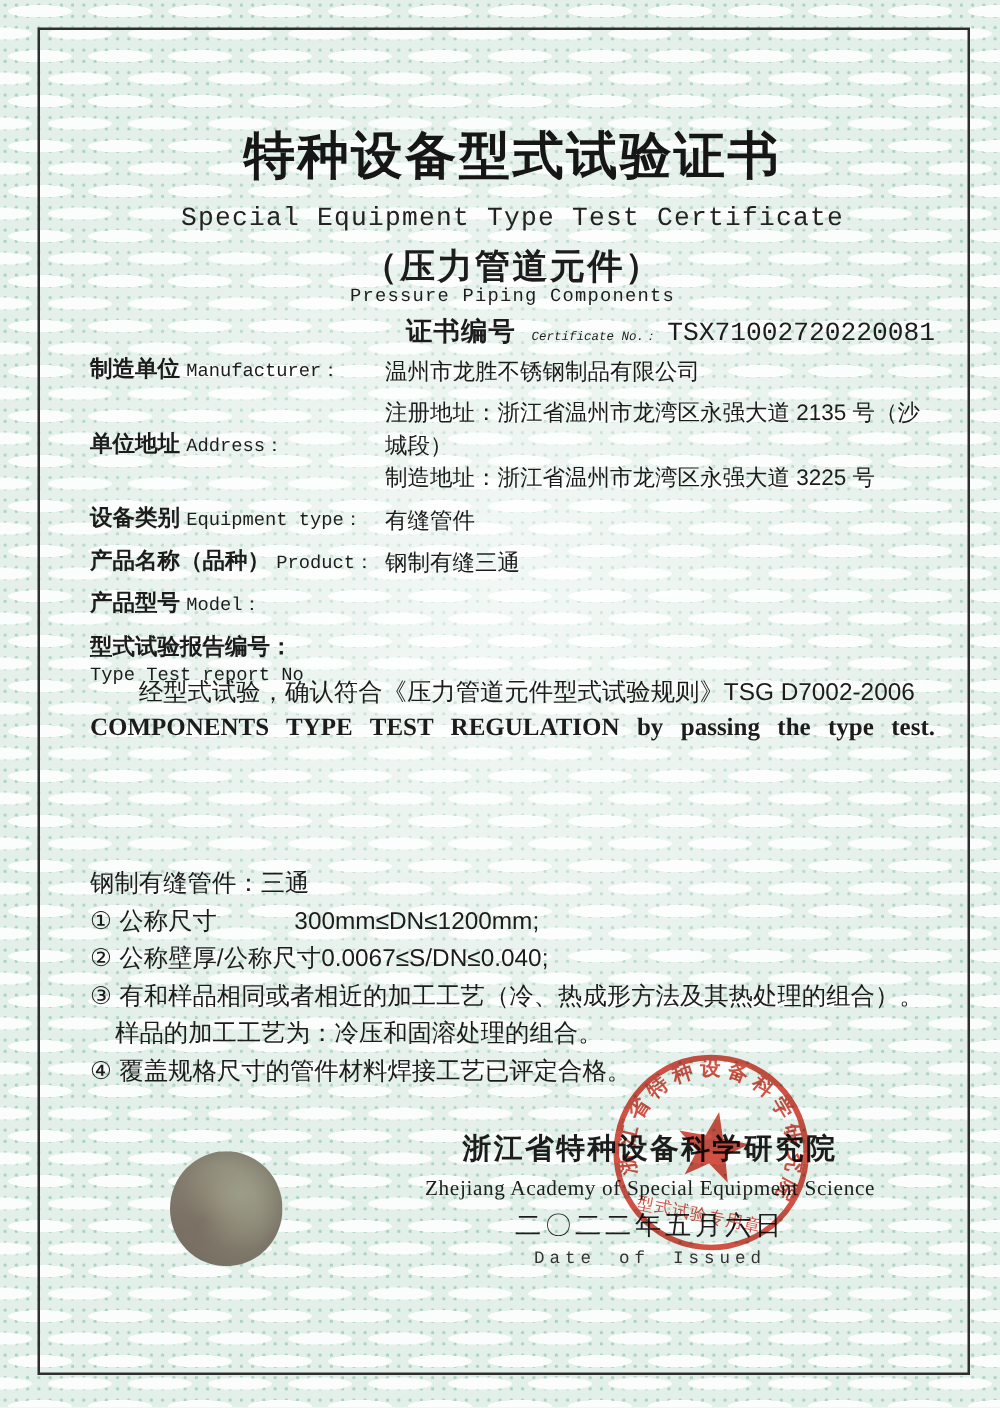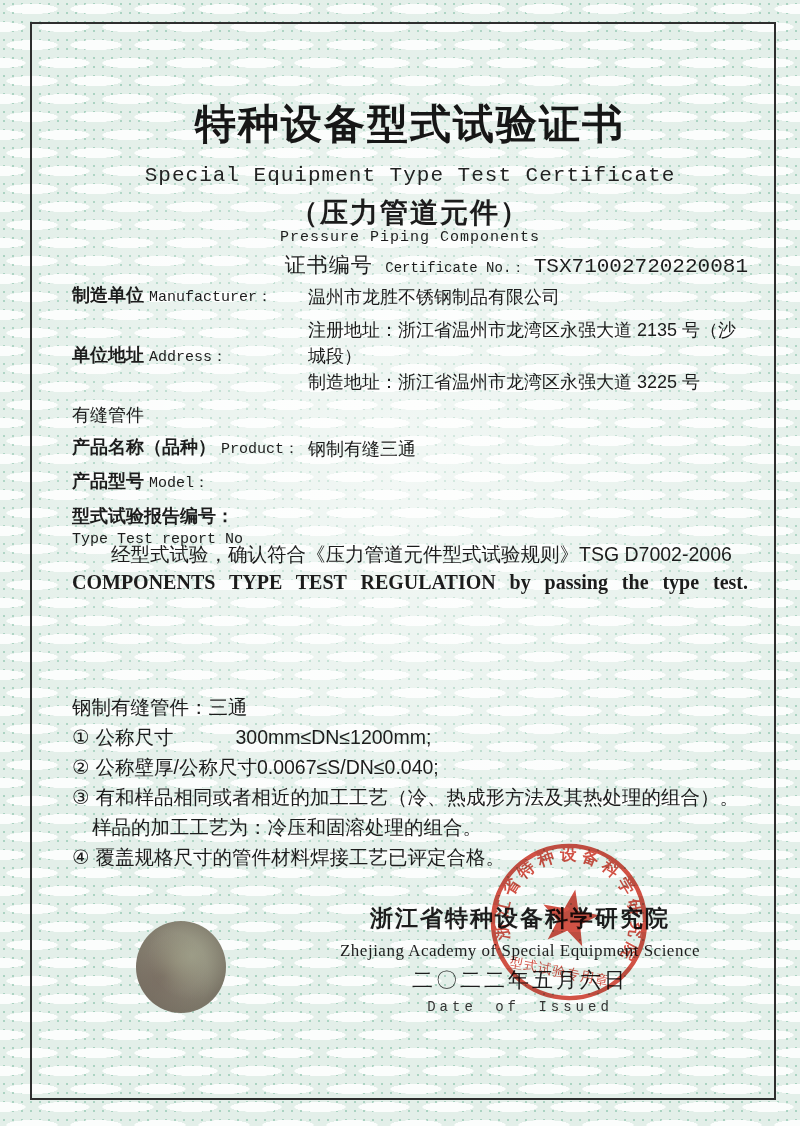--- a/index.html
+++ b/index.html
@@ -18,22 +18,22 @@
   .sheen{position:absolute;inset:0;background:radial-gradient(ellipse 70% 55% at 50% 42%, rgba(255,255,255,0.55), rgba(255,255,255,0) 80%);pointer-events:none;}
   .frame{position:absolute;left:30px;top:22px;width:742px;height:1074px;border:2px solid #2e2e2e;}
   .mono{font-family:"Liberation Mono","DejaVu Sans Mono",monospace;}
   .serif{font-family:"Liberation Serif","DejaVu Serif",serif;}
   .content{position:absolute;left:72px;width:676px;top:0;}
   .title-cn{position:absolute;top:97px;width:100%;text-align:center;font-size:41px;font-weight:bold;letter-spacing:2px;color:#161616;}
   .title-en{position:absolute;top:164px;width:100%;text-align:center;font-size:21px;letter-spacing:1px;color:#222;}
   .sub-cn{position:absolute;top:194px;width:100%;text-align:center;font-size:28px;font-weight:bold;letter-spacing:2px;}
   .sub-en{position:absolute;top:229px;width:100%;text-align:center;font-size:15px;letter-spacing:1px;}
   .certno{position:absolute;top:251px;width:100%;text-align:right;white-space:nowrap;}
-  .certno .cn{font-size:21px;font-weight:normal;letter-spacing:1px;}
-  .certno .en{font-size:14px;margin:0 4px 0 8px;}
+  .certno .cn{font-size:21px;font-weight:bold;letter-spacing:1px;}
+  .certno .en{font-size:10px;margin:0 4px 0 8px;font-style:italic;}
   .certno .num{font-size:21px;}
   .fields{position:absolute;top:283px;width:100%;}
   .f-row{display:flex;align-items:center;margin-bottom:7px;}
   .f-label{width:236px;flex:0 0 236px;font-size:18px;font-weight:600;line-height:24px;}
   .f-label .en{font-size:15px;font-weight:normal;}
   .f-value{font-size:18px;font-weight:500;line-height:26px;}
   .f-tall{min-height:50px;}
   .report-val{font-size:20px;padding-left:24px;}
   .statement{position:absolute;top:540px;width:100%;font-size:19.5px;line-height:28px;}
   .st-cn1{text-indent:2em;}
@@ -88,20 +88,24 @@
         <div class="f-label">
           <span>单位地址</span>
           <span class="en mono">Address：</span>
         </div>
         <div class="f-value">
           <div>注册地址：浙江省温州市龙湾区永强大道 2135 号（沙城段）</div>
           <div>制造地址：浙江省温州市龙湾区永强大道 3225 号</div>
         </div>
       </div>
       <div class="f-row">
+        <div class="f-label">
+          <span>设备类别</span>
+          <span class="en mono">Equipment type：</span>
+        </div>
         <div class="f-value">有缝管件</div>
       </div>
       <div class="f-row">
         <div class="f-label">
           <span>产品名称（品种）</span>
           <span class="en mono">Product：</span>
         </div>
         <div class="f-value">钢制有缝三通</div>
       </div>
       <div class="f-row">

